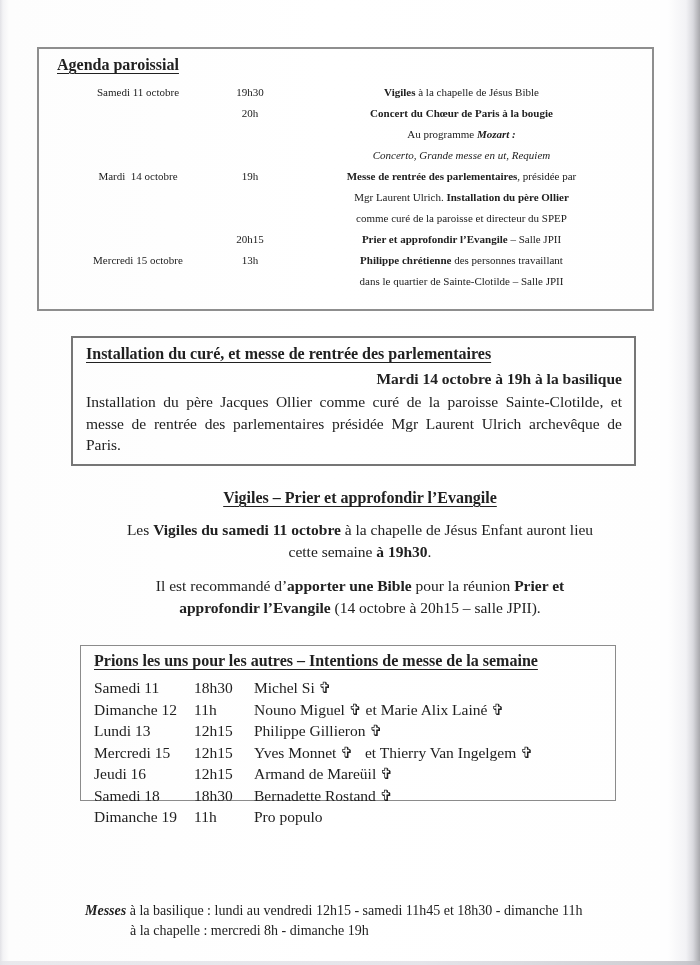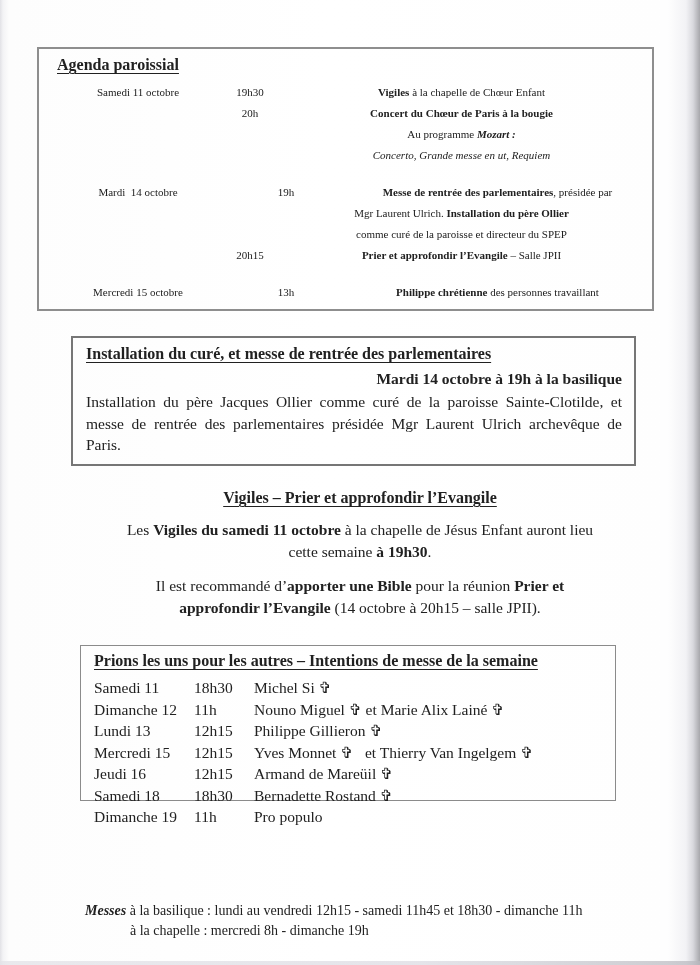--- a/index.html
+++ b/index.html
@@ -41,21 +41,21 @@
   }
   .agenda-box .h { margin-bottom:8px; }
   .aline {
     display:grid;
     grid-template-columns:162px 62px 1fr;
     font-size:11px;
     line-height:21px;
     text-align:center;
   }
   .aline .day { white-space:pre-wrap; }
-  .gap { margin-top:16px;gap:36px; }
+  .gap { margin-top:0; }
   .b  { font-weight:bold; }
   .i  { font-style:italic; }
   .bi { font-weight:bold; font-style:italic; }
   
   .installation-box {
     left:71px; top:336px; width:565px; height:130px;
     border:2px solid #767676;
     padding:7px 12px 8px 13px;
     font-size:15.5px;
   }
@@ -94,21 +94,21 @@
 <body>
 
 <div class="page">
 
   <div class="box agenda-box">
     <div class="h">Agenda paroissial</div>
 
     <div class="aline">
       <span class="day">Samedi 11 octobre</span>
       <span class="time">19h30</span>
-      <span class="txt"><span class="b">Vigiles</span><span> à la chapelle de Chœur Enfant</span></span>
+      <span class="txt"><span class="b">Vigiles</span><span> à la chapelle de Jésus Bible</span></span>
     </div>
     <div class="aline">
       <span class="day"></span>
       <span class="time">20h</span>
       <span class="txt"><span class="b">Concert du Chœur de Paris à la bougie</span><span></span></span>
     </div>
     <div class="aline">
       <span class="day"></span>
       <span class="time"></span>
       <span class="txt"><span>Au programme </span><span class="bi">Mozart :</span></span>
@@ -138,20 +138,25 @@
       <span class="day"></span>
       <span class="time">20h15</span>
       <span class="txt"><span class="b">Prier et approfondir l’Evangile</span><span> – Salle JPII</span></span>
     </div>
 
     <div class="aline gap">
       <span class="day">Mercredi 15 octobre</span>
       <span class="time">13h</span>
       <span class="txt"><span class="b">Philippe chrétienne</span><span> des personnes travaillant</span></span>
     </div>
+    <div class="aline">
+      <span class="day"></span>
+      <span class="time"></span>
+      <span class="txt"><span>dans le quartier de Sainte-Clotilde – Salle JPII</span><span></span></span>
+    </div>
   </div>
 
   <div class="box installation-box">
     <div class="h">Installation du curé, et messe de rentrée des parlementaires</div>
     <div class="subtitle">Mardi 14 octobre à 19h à la basilique</div>
     <div class="body">Installation du père Jacques Ollier comme curé de la paroisse Sainte-Clotilde, et messe de rentrée des parlementaires présidée Mgr Laurent Ulrich archevêque de Paris.</div>
   </div>
 
   <div class="box vigiles-sec">
     <div class="h">Vigiles – Prier et approfondir l’Evangile</div>

